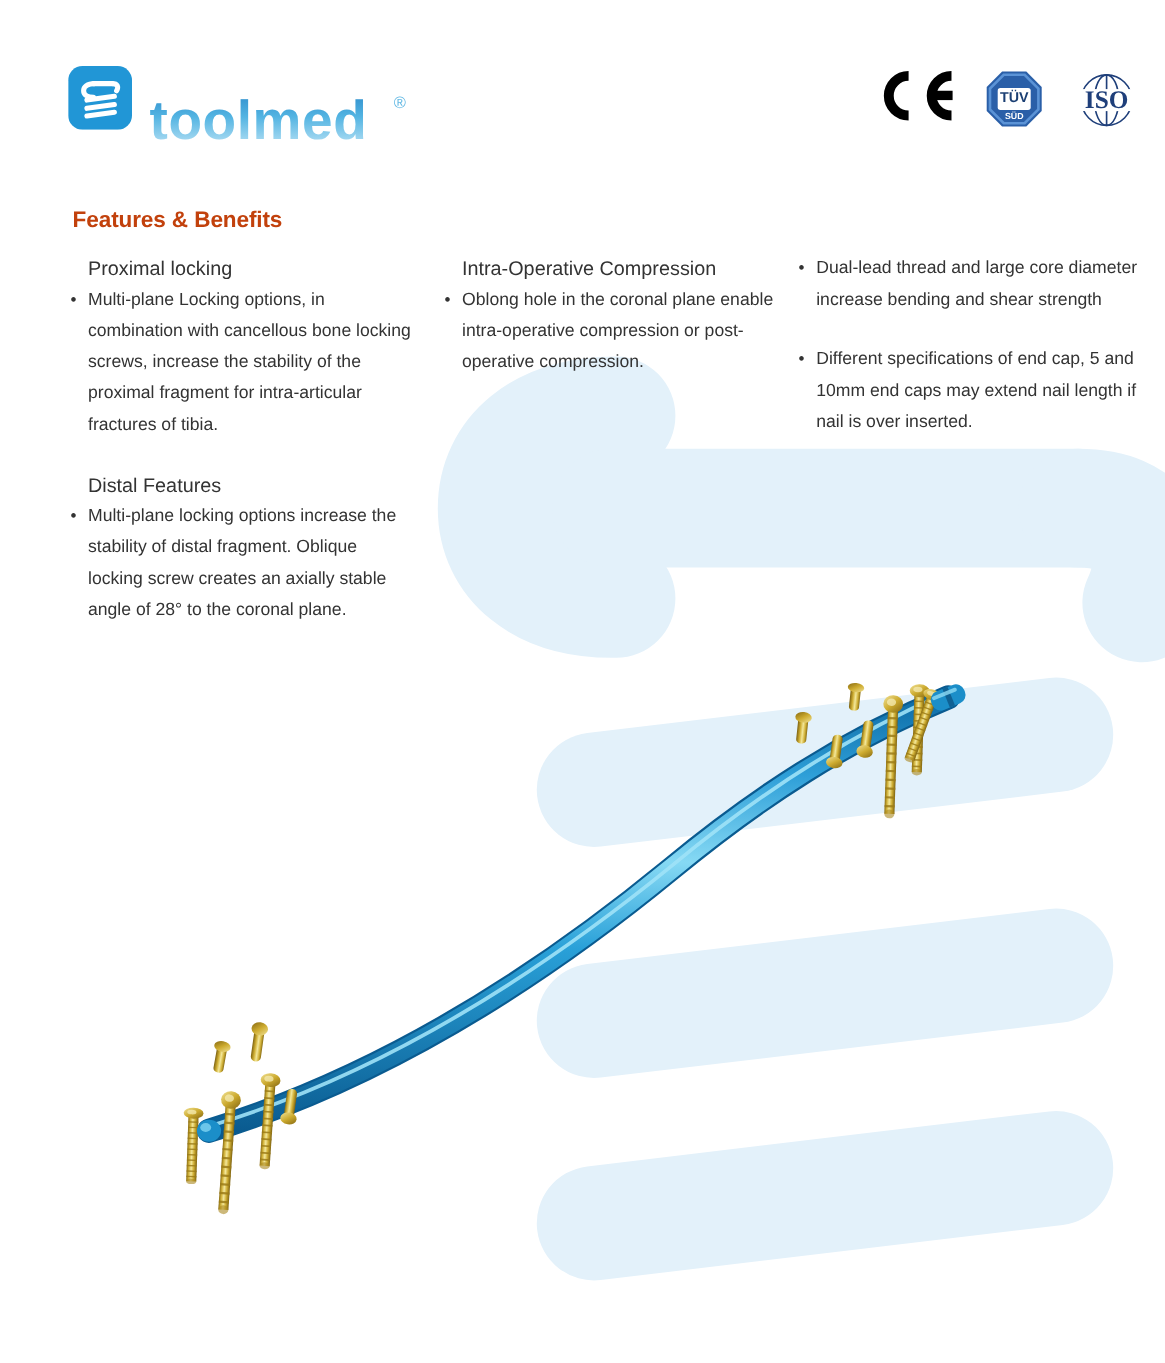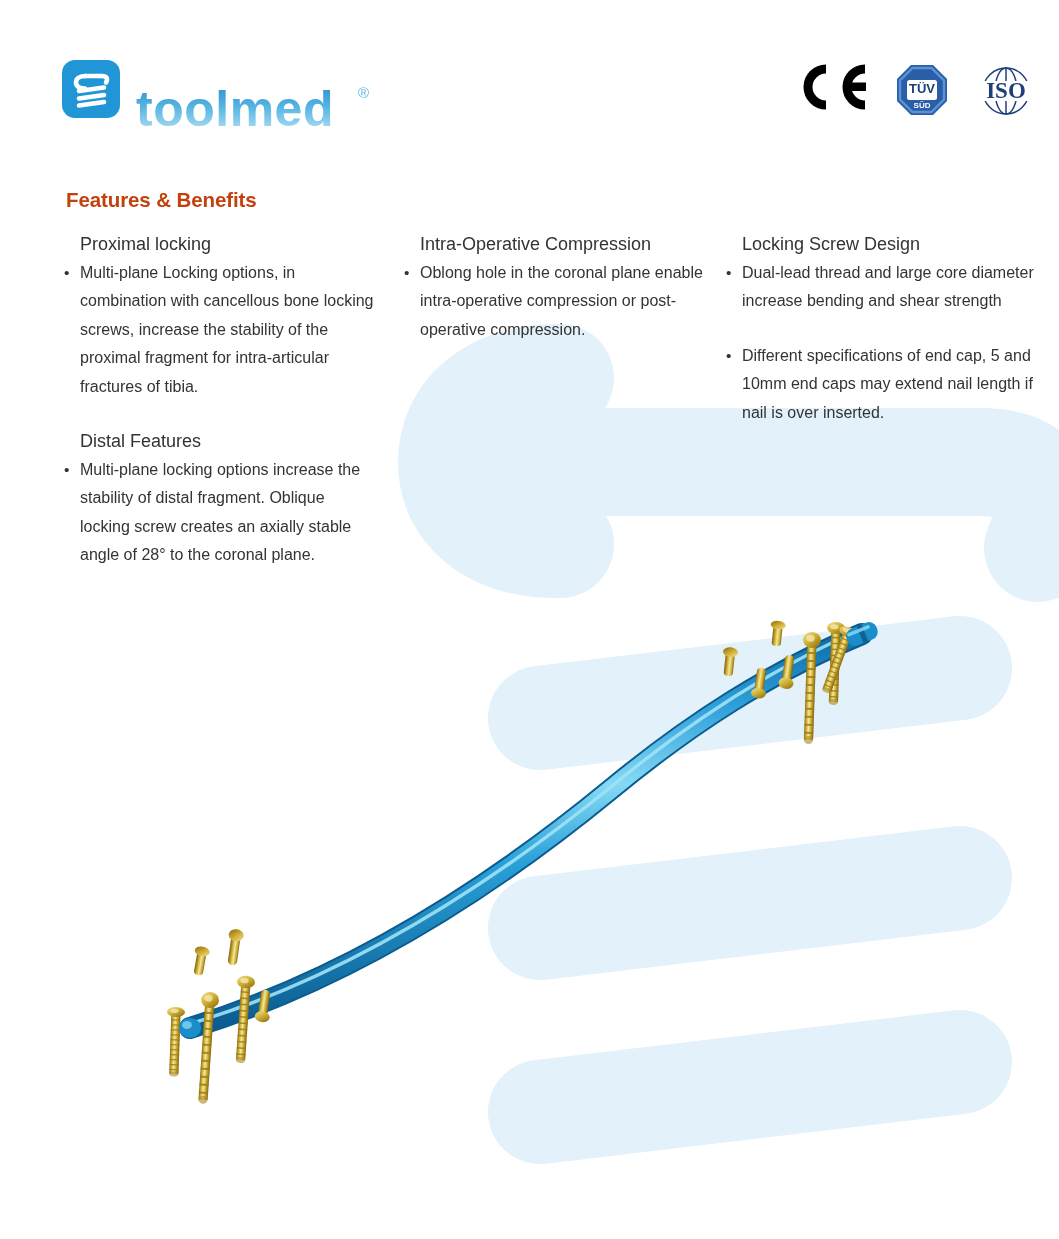--- a/index.html
+++ b/index.html
@@ -370,21 +370,20 @@
           <div class="group-label">Intra-Operative Compression</div>
           <div class="bullet-row">
             <span class="bullet-dot">•</span>
             <span class="bullet-text">Oblong hole in the coronal plane enable intra-operative compression or post-operative compression.</span>
           </div>
         </div>
       </div>
 
       <div class="col col-3">
         <div class="group">
-          <div class="group-label">Locking Screw Design</div>
           <div class="bullet-row">
             <span class="bullet-dot">•</span>
             <span class="bullet-text">Dual-lead thread and large core diameter increase bending and shear strength</span>
           </div>
         </div>
         <div class="group">
           <div class="bullet-row">
             <span class="bullet-dot">•</span>
             <span class="bullet-text">Different specifications of end cap, 5 and 10mm end caps may extend nail length if nail is over inserted.</span>
           </div>

